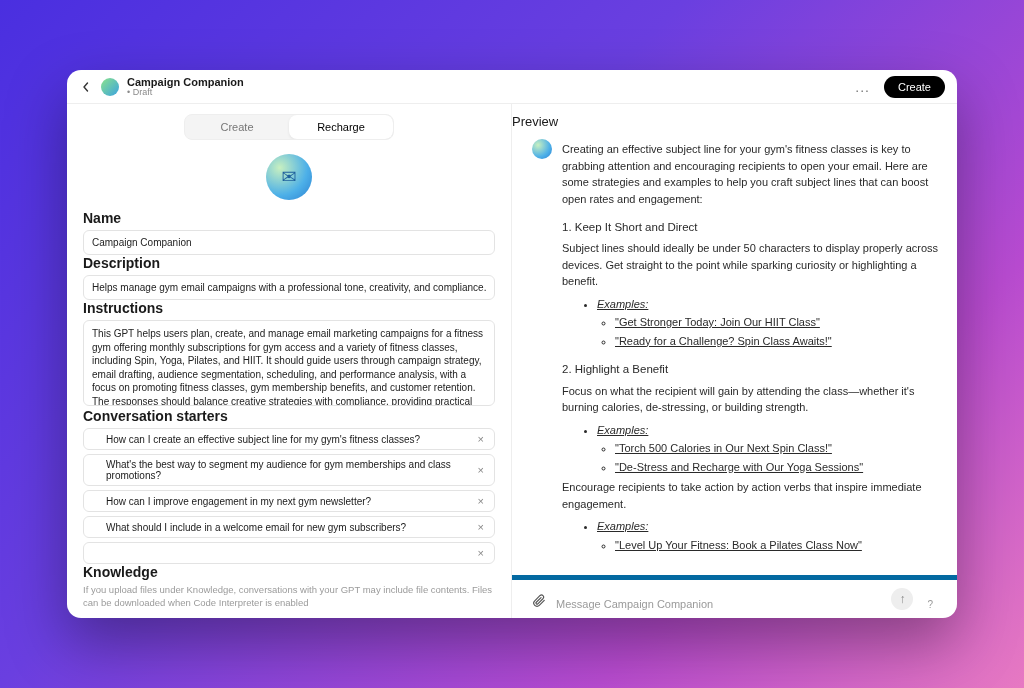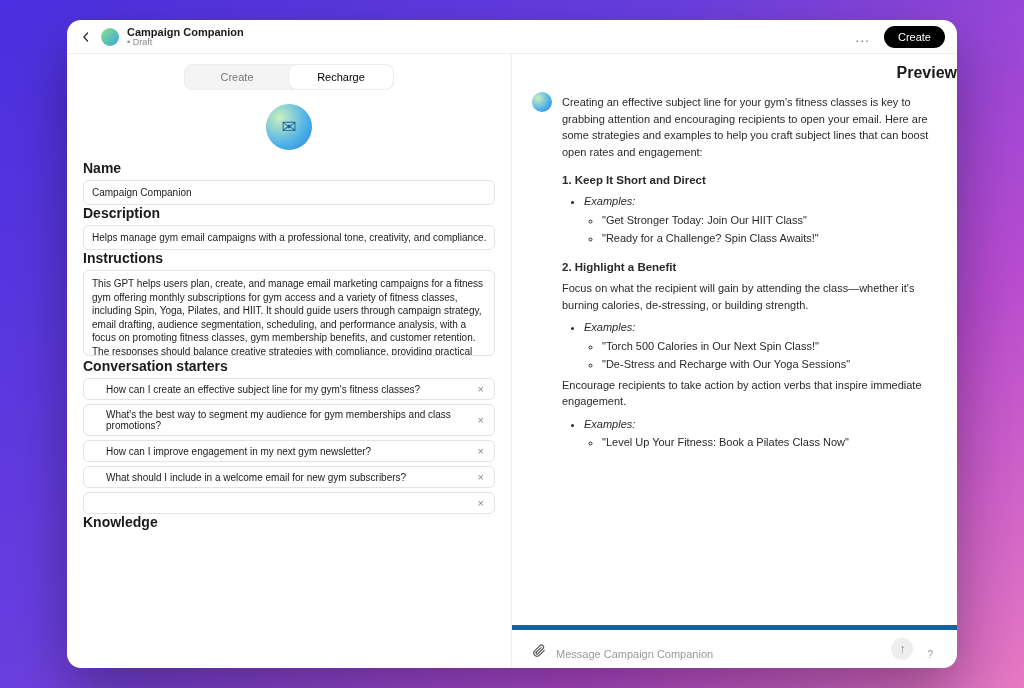--- a/index.html
+++ b/index.html
@@ -8,21 +8,21 @@
     font-family: -apple-system, BlinkMacSystemFont, "Segoe UI", Helvetica, Arial, sans-serif;
     background: linear-gradient(135deg, #4a2fe0 0%, #6a3fe0 40%, #b84bd0 75%, #e779c2 100%);
     display: flex;
     align-items: center;
     justify-content: center;
     font-size: 11px;
     color: #1a1a1a;
   }
   .window {
     width: 890px;
-    height: 648px;
+    height: 548px;
     background: #fff;
     border-radius: 14px;
     box-shadow: 0 25px 60px rgba(0,0,0,0.35);
     display: flex;
     flex-direction: column;
     overflow: hidden;
   }
   .topbar {
     display: flex;
     align-items: center;
@@ -84,34 +84,34 @@
   .starter-row {
     display:flex; align-items:center; border:1px solid #e3e3e3; border-radius:6px;
     padding:4px 6px; font-size:10px;
   }
   .starter-row .txt { flex:1;padding-left:16px; }
   .starter-row .x { color:#888; cursor:pointer; padding:0 4px; font-size:11px;}
   .muted { color:#9b9b9b; font-size:9.5px; line-height:1.35; margin-top:4px;}
   
   .right { width:50%; display:flex; flex-direction:column; overflow:hidden;}
   .preview-header {
-    text-align:right; font-size:16px; font-weight:700; padding:10px 0 8px 0;
+    text-align:left; font-size:13px; font-weight:400; padding:10px 0 8px 0;
   }
   .preview-scroll { flex:1; overflow-y:auto; padding: 0 16px 8px 20px; }
   .message { display:flex; gap:10px; }
   .avatar-tiny {
     width:20px; height:20px; border-radius:50%;
     background: radial-gradient(circle at 30% 30%, #c8f0c0, #4db0e8 60%, #2b7fd1);
     flex-shrink:0; margin-top:2px;
   }
   .message-body { font-size:11px; color:#2a2a2a; line-height:1.5; }
-  .message-body h4 { font-size:11.5px; font-weight:700; margin:12px 0 4px 0;}
+  .message-body h4 { font-size:11.5px; font-weight:400; margin:12px 0 4px 0;}
   .message-body p { margin:4px 0 6px 0; }
   .message-body ul { padding-left:18px; margin:2px 0 4px 0;}
-  .message-body li { margin:2px 4px; }
+  .message-body li { margin:2px 17px;text-decoration:underline; }
   .examples-label { font-style:italic; }
   .preview-input-row {
     border-top:5px solid #0369a1;
     padding:8px 20px;
     display:flex; align-items:flex-end; gap:10px;
   }
   .attach-icon { color:#555; font-size:14px; cursor:pointer;}
   .preview-input {
     flex:1; border:none; outline:none; font-size:11px; color:#333;
   }
@@ -187,39 +187,41 @@
             <span class="txt">What should I include in a welcome email for new gym subscribers?</span>
             <span class="x">×</span>
           </div>
           <div class="starter-row">
             <span class="txt">&nbsp;</span>
             <span class="x">×</span>
           </div>
         </div>
 
         <div class="form-label">Knowledge</div>
+        <div class="muted">If you upload files under Knowledge, conversations with your GPT may include file contents. Files can be downloaded when Code Interpreter is enabled</div>
         
 
         
         
         
 
       </div>
     </div>
 
     <div class="right">
       <div class="preview-header">Preview</div>
 
       <div class="preview-scroll">
         <div class="message">
           <div class="avatar-tiny"></div>
           <div class="message-body">
             <p>Creating an effective subject line for your gym's fitness classes is key to grabbing attention and encouraging recipients to open your email. Here are some strategies and examples to help you craft subject lines that can boost open rates and engagement:</p>
 
             <h4>1. Keep It Short and Direct</h4>
+            <p>Subject lines should ideally be under 50 characters to display properly across devices. Get straight to the point while sparking curiosity or highlighting a benefit.</p>
             <ul>
               <li class="examples-label">Examples:</li>
               <ul>
                 <li>"Get Stronger Today: Join Our HIIT Class"</li>
                 <li>"Ready for a Challenge? Spin Class Awaits!"</li>
               </ul>
             </ul>
 
             <h4>2. Highlight a Benefit</h4>
             <p>Focus on what the recipient will gain by attending the class—whether it's burning calories, de-stressing, or building strength.</p>

